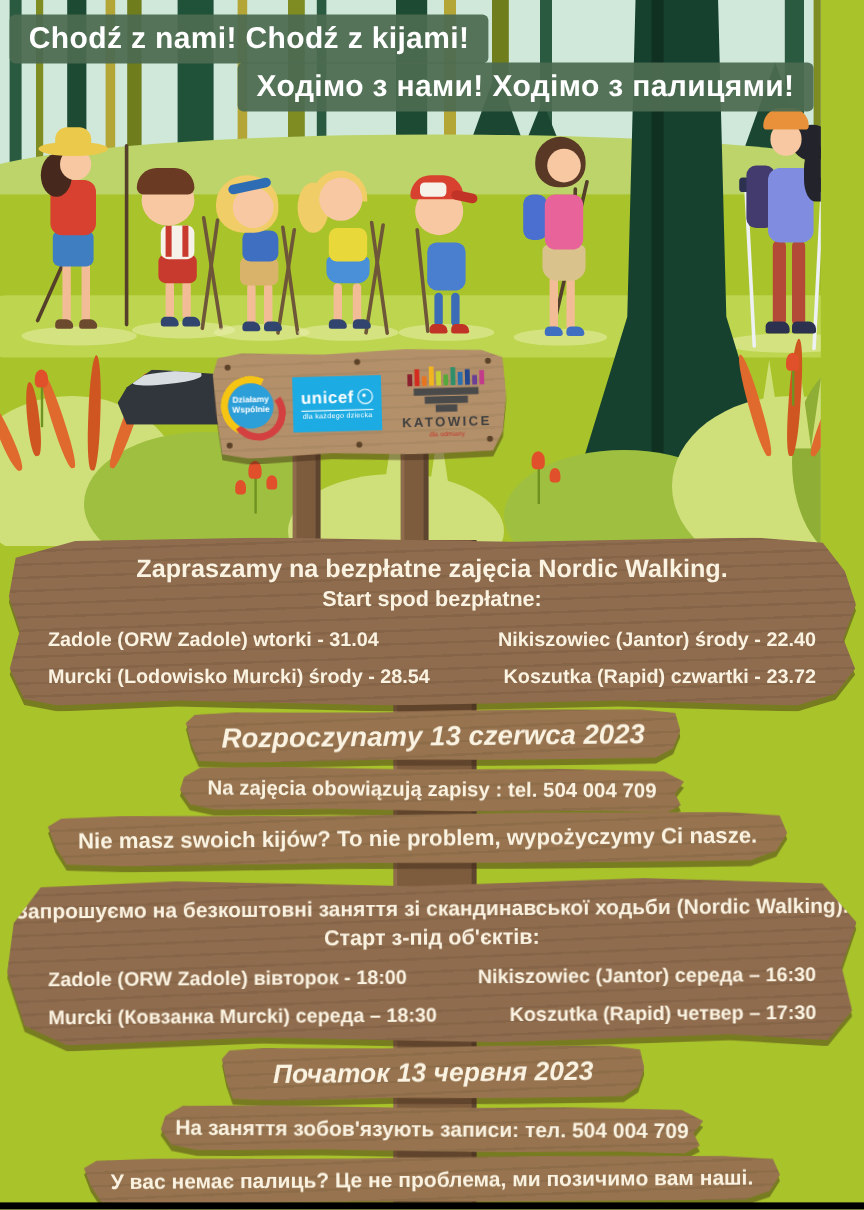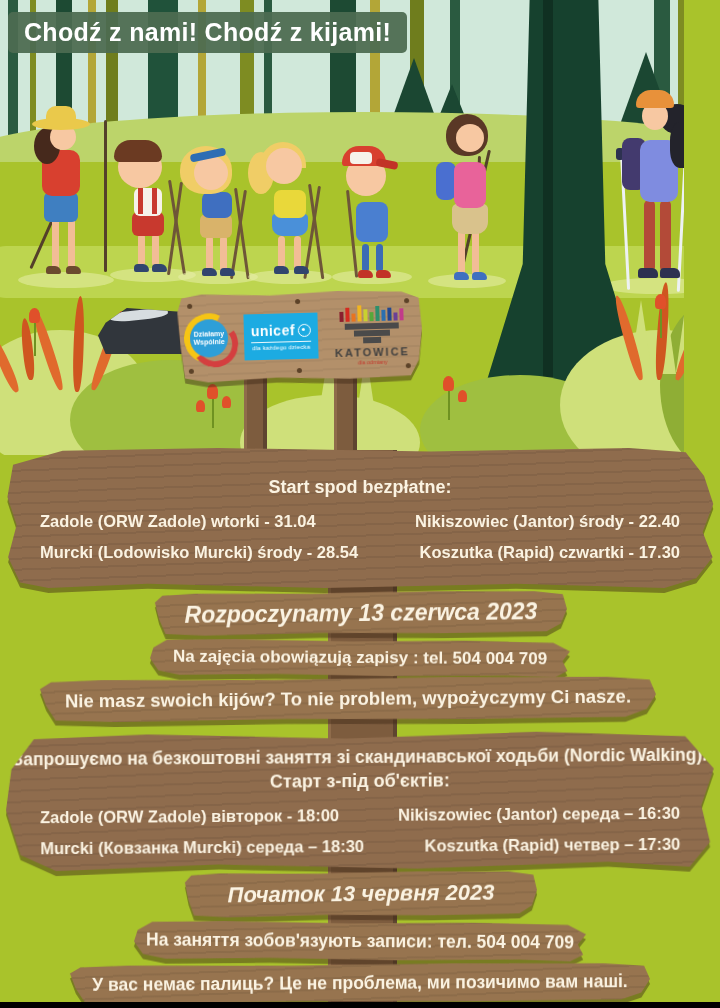--- a/index.html
+++ b/index.html
@@ -261,20 +261,23 @@
     <div class="abs tulip" style="left:443px;top:376px"></div>
     <div class="abs tulip" style="left:458px;top:390px;width:9px;height:12px"></div>
     <div class="abs stem" style="left:660px;top:308px;height:30px"></div>
     <div class="abs tulip" style="left:655px;top:294px"></div>
     <div class="abs stem" style="left:702px;top:352px;height:26px"></div>
     <div class="abs tulip" style="left:697px;top:338px"></div>
 
     <div class="abs banner" style="left:8px;top:12px">
       <span>Chodź z nami! Chodź z kijami!</span>
     </div>
+    <div class="abs banner" style="right:6px;top:52px">
+      <span>Ходімо з нами! Ходімо з палицями!</span>
+    </div>
 
     <div class="abs post" style="left:244px;top:368px;width:16px;height:88px"></div>
     <div class="abs post" style="left:334px;top:368px;width:16px;height:88px"></div>
     <div class="abs dshadow" style="left:178px;top:292px;width:244px;height:88px;transform:rotate(-1.5deg)">
       <div id="logoboard" class="rag2" style="position:absolute;left:0;top:0;width:100%;height:100%;display:flex;align-items:center;justify-content:center;gap:10px">
         <span class="nail" style="position:absolute;left:10px;top:9px"></span>
         <span class="nail" style="position:absolute;right:12px;top:9px"></span>
         <span class="nail" style="position:absolute;left:10px;bottom:9px"></span>
         <span class="nail" style="position:absolute;right:12px;bottom:9px"></span>
         <span class="nail" style="position:absolute;left:118px;top:7px"></span>
@@ -321,28 +324,29 @@
         </div>
       </div>
     </div>
   </div>
 
   <div class="abs post" style="left:328px;top:450px;width:62px;height:552px"></div>
 
   <div class="abs dshadow" style="left:6px;top:448px;width:708px;height:140px">
     <div class="wood rag1" style="position:absolute;width:100%;height:100%">
       <div class="boardtext">
+        <div style="font-size:21px">Zapraszamy na bezpłatne zajęcia Nordic Walking.</div>
         <div style="font-size:18px;margin-top:2px">Start spod bezpłatne:</div>
         <div class="sched" style="margin-top:14px">
           <span>Zadole (ORW Zadole) wtorki - 31.04</span>
           <span>Nikiszowiec (Jantor)  środy - 22.40</span>
         </div>
         <div class="sched" style="margin-top:12px">
           <span>Murcki (Lodowisko Murcki) środy - 28.54</span>
-          <span>Koszutka (Rapid) czwartki - 17.30</span>
+          <span>Koszutka (Rapid) czwartki - 23.72</span>
         </div>
       </div>
     </div>
   </div>
 
   <div class="abs dshadow" style="left:155px;top:592px;width:412px;height:42px;transform:rotate(-.6deg)">
     <div class="wood small rag2" style="position:absolute;width:100%;height:100%">
       <div class="boardtext italicline" style="font-size:23px">Rozpoczynamy 13 czerwca 2023</div>
     </div>
   </div>

